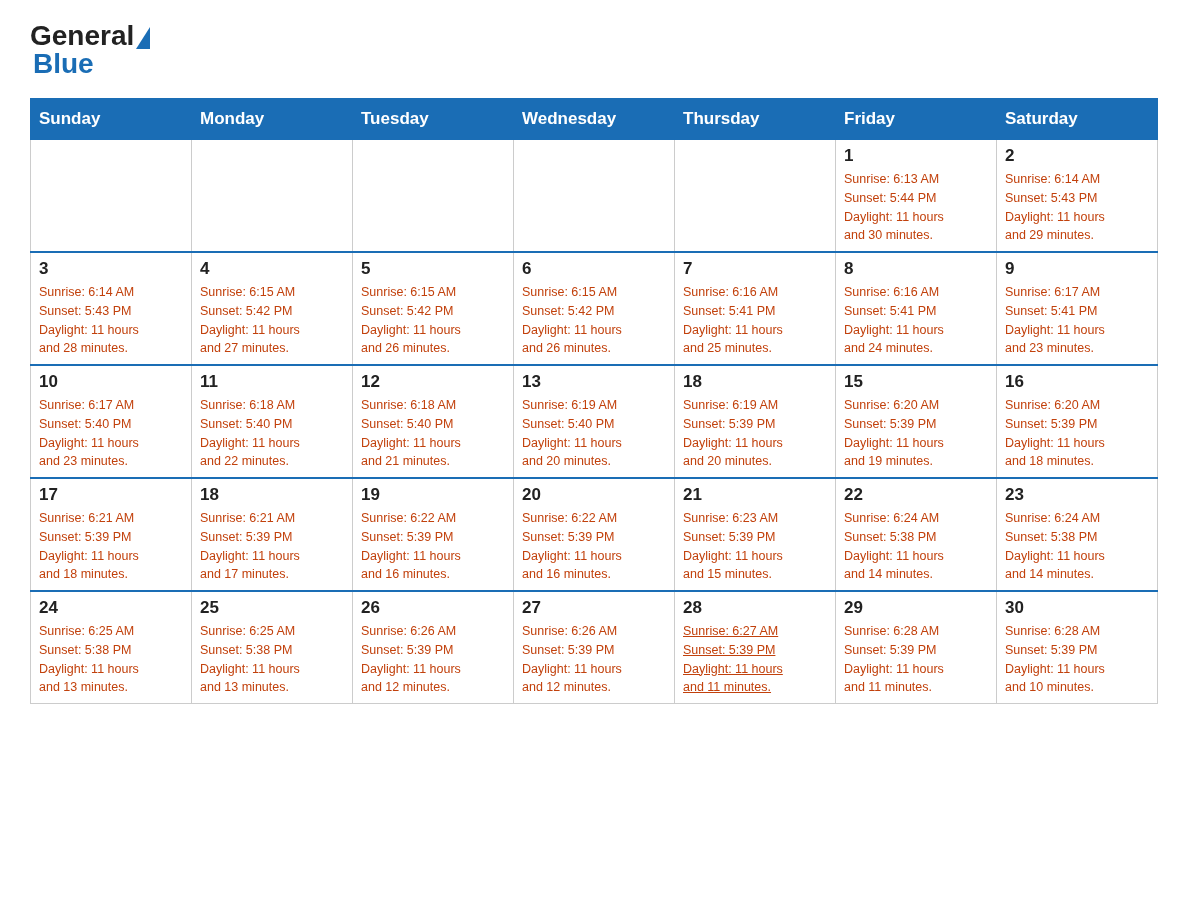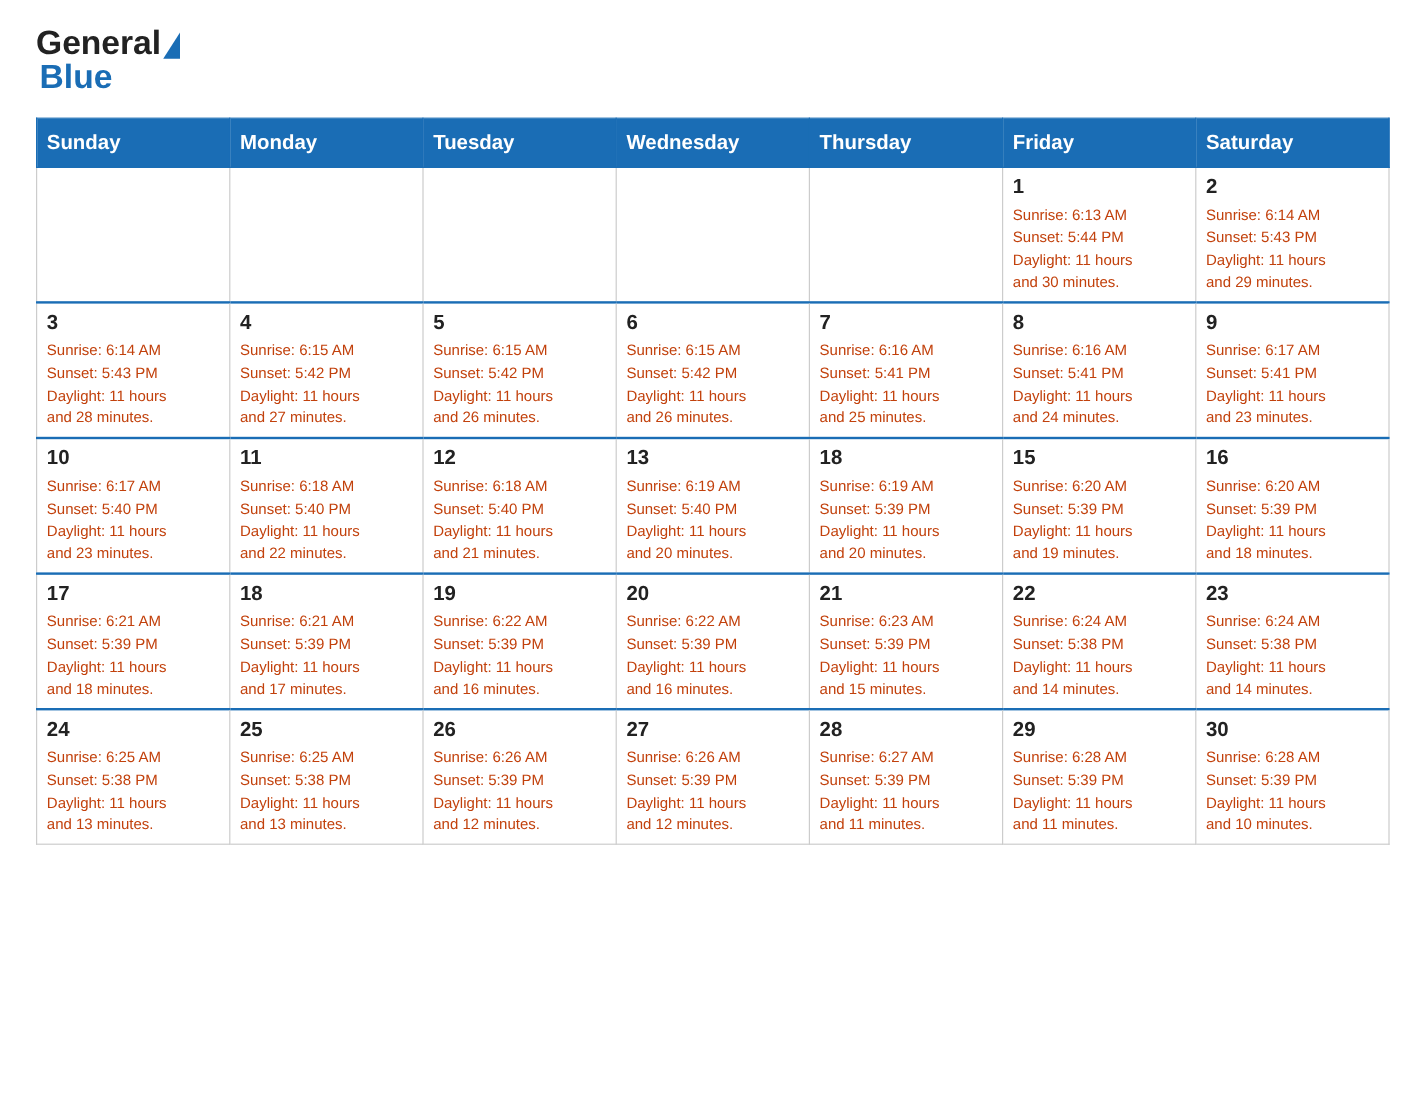--- a/index.html
+++ b/index.html
@@ -322,21 +322,21 @@
         </td>
         <td>
           <div class="cell-day">27</div>
           <div class="cell-info" style="white-space: pre-line;">Sunrise: 6:26 AM
 Sunset: 5:39 PM
 Daylight: 11 hours
 and 12 minutes.</div>
         </td>
         <td>
           <div class="cell-day">28</div>
-          <div class="cell-info" style="white-space: pre-line;">Sunrise: 6:27 AM
+          <div class="cell-info" style="white-space: pre-line; text-decoration: underline;">Sunrise: 6:27 AM
 Sunset: 5:39 PM
 Daylight: 11 hours
 and 11 minutes.</div>
         </td>
         <td>
           <div class="cell-day">29</div>
           <div class="cell-info" style="white-space: pre-line;">Sunrise: 6:28 AM
 Sunset: 5:39 PM
 Daylight: 11 hours
 and 11 minutes.</div>

